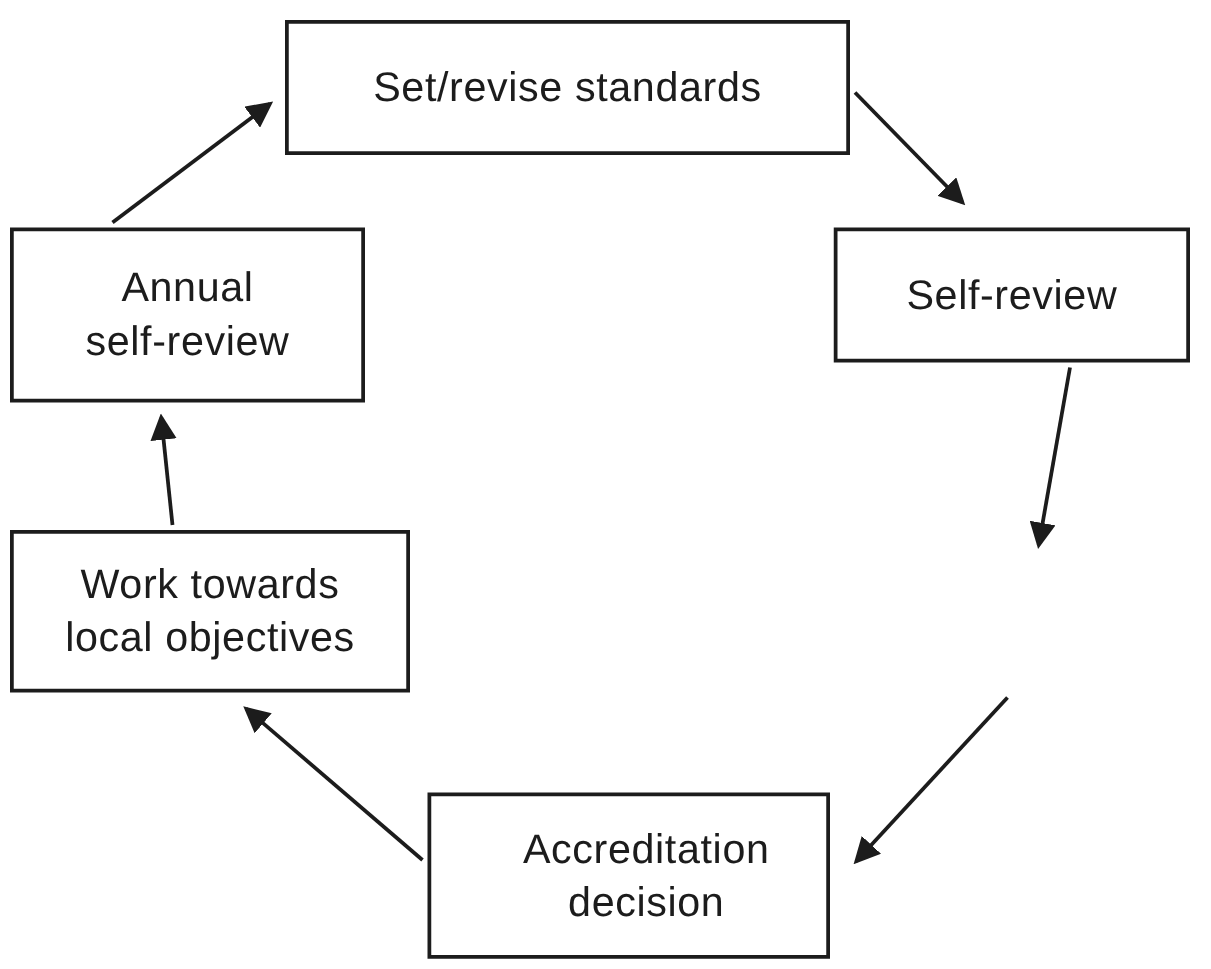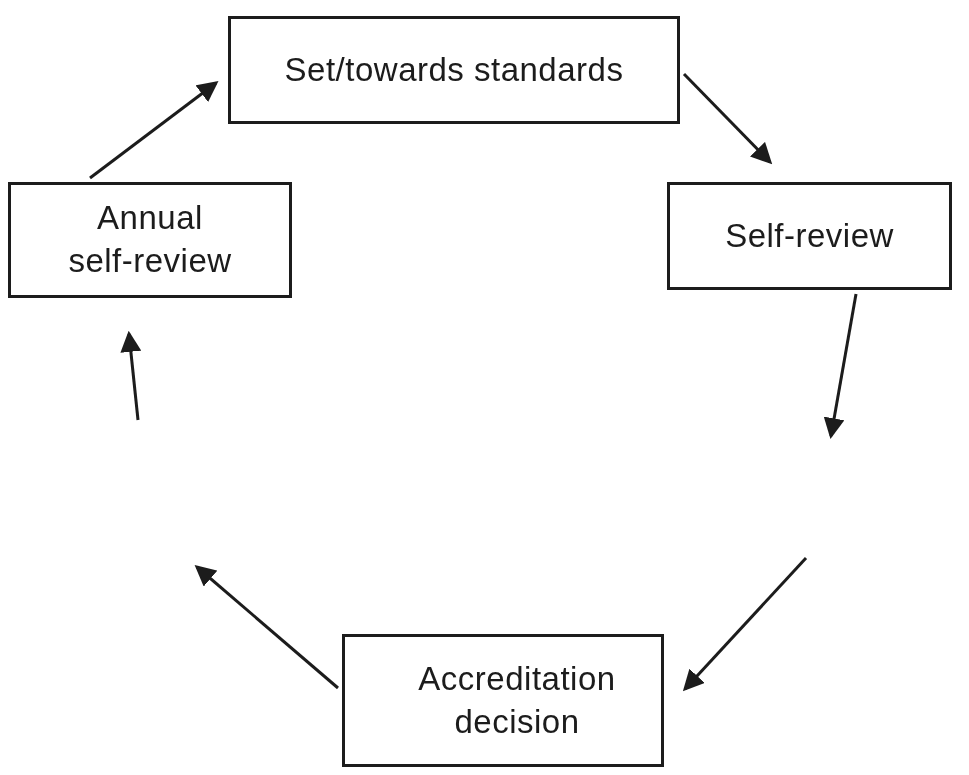--- a/index.html
+++ b/index.html
@@ -36,21 +36,21 @@
     font-size: 33px;
     line-height: 1.3;
     white-space: pre-line;
     letter-spacing: 0.5px;
   }
   #node-set-revise-standards   { left: 228px; top: 16px;  width: 452px; height: 108px; }
   #node-self-review            { left: 667px; top: 182px; width: 285px; height: 108px; }
   #node-peer-review            { left: 676px; top: 448px; width: 286px; height: 106px; }
   #node-accreditation-decision { left: 342px; top: 634px; width: 322px; height: 133px; padding-left: 28px; }
   #node-work-towards           { left: 8px;   top: 424px; width: 320px; height: 130px; }
-  #node-annual-self-review     { left: 8px;   top: 182px; width: 284px; height: 116px; }
+  #node-annual-self-review     { left: 8px;   top: 182px; width: 284px; height: 140px; }
 </style>
 </head>
 <body>
 
 <div class="canvas">
 
   <svg class="arrow-layer" viewBox="0 0 969 775" xmlns="http://www.w3.org/2000/svg">
     <defs>
       <marker id="arrowhead" viewBox="0 0 10 10" refX="8.5" refY="5" markerWidth="7" markerHeight="7" orient="auto-start-reverse">
         <path d="M0,0 L10,5 L0,10 z" fill="#1c1c1c"></path>
@@ -64,32 +64,36 @@
     <line x1="806" y1="558" x2="685" y2="689" stroke="#1c1c1c" stroke-width="3" marker-end="url(#arrowhead)"></line>
 
     <line x1="338" y1="688" x2="197" y2="567" stroke="#1c1c1c" stroke-width="3" marker-end="url(#arrowhead)"></line>
 
     <line x1="138" y1="420" x2="129" y2="334" stroke="#1c1c1c" stroke-width="3" marker-end="url(#arrowhead)"></line>
 
     <line x1="90" y1="178" x2="216" y2="83" stroke="#1c1c1c" stroke-width="3" marker-end="url(#arrowhead)"></line>
   </svg>
 
   <div class="node" id="node-set-revise-standards">
-    <span>Set/towards standards</span>
+    <span>Set/revise standards</span>
   </div>
 
   <div class="node" id="node-self-review">
     <span>Self-review</span>
   </div>
 
 
   <div class="node" id="node-accreditation-decision">
     <span>Accreditation
 decision</span>
   </div>
 
+  <div class="node" id="node-work-towards">
+    <span>Work towards
+local objectives</span>
+  </div>
 
   <div class="node" id="node-annual-self-review">
     <span>Annual
 self-review</span>
   </div>
 
 </div>
 
 </body></html>

